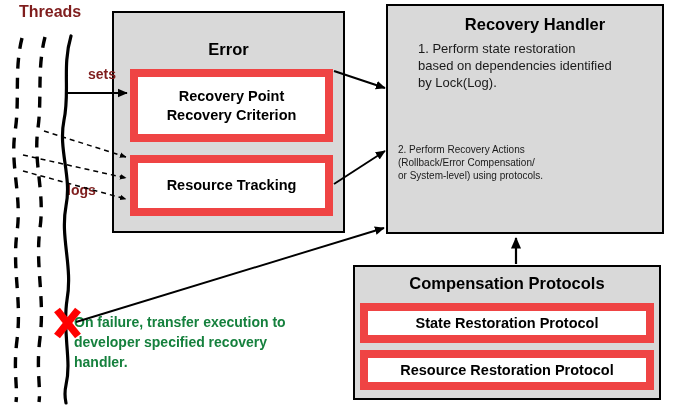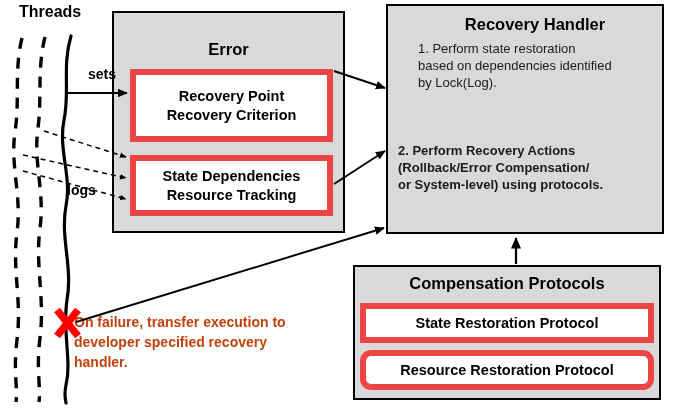--- a/index.html
+++ b/index.html
@@ -25,30 +25,30 @@
   }
   .box {
     position: absolute;
     box-sizing: border-box;
     border: 2px solid #000000;
     background: #d9d9d9;
   }
   .inner-box {
     position: absolute;
     box-sizing: border-box;
-    border: 6px solid #ef4444;
+    border: 8px solid #ef4444;
     background: #ffffff;
     display: flex;
     flex-direction: column;
     align-items: center;
     justify-content: center;
   }
   .lbl {
     position: absolute;
-    color: #000000;
+    color: #7f1d1d;
     white-space: pre;
   }
   .box-title {
     position: absolute;
     left: 0;
     right: 0;
     text-align: center;
     font-weight: bold;
     color: #000000;
     line-height: 1.18;
@@ -71,21 +71,21 @@
     font-size: 14px;
   }
   .thread-label {
     font-weight: bold;
     font-size: 16px;
   }
   .failure-note {
     position: absolute;
     font-weight: bold;
     font-size: 14px;
-    color: #c2410c;
+    color: #15803d;
     line-height: 1.42;
     white-space: pre-line;
   }
 </style>
 </head>
 <body>
 
 <div id="canvas">
 
   <div class="lbl thread-label" style="left:19px; top:3px;">Threads</div>
@@ -93,43 +93,42 @@
   <div class="box" style="left:112px; top:11px; width:233px; height:222px;">
     <div class="box-title" style="top:27px; font-size:16.5px;">Error</div>
   </div>
 
   <div class="inner-box" style="left:130px; top:69px; width:203px; height:73px;">
     <div class="inner-line">Recovery Point</div>
     <div class="inner-line">Recovery Criterion</div>
   </div>
 
   <div class="inner-box" style="left:130px; top:155px; width:203px; height:61px;">
-    <div class="inner-line">State Dependencies</div>
     <div class="inner-line">Resource Tracking</div>
   </div>
 
   <div class="box" style="left:386px; top:4px; width:278px; height:230px;">
     <div class="box-title" style="top:9px; font-size:16.5px;margin-left:20px;">Recovery Handler</div>
   </div>
   <div class="body-text" style="left:418px; top:41px; width:264px; font-size:13px;">1. Perform state restoration
 based on dependencies identified
 by Lock(Log).</div>
-  <div class="body-text" style="left:398px; top:143px; width:264px; font-size:13px;font-weight:bold;"> 2. Perform Recovery Actions
+  <div class="body-text" style="left:398px; top:143px; width:264px; font-size:10px;"> 2. Perform Recovery Actions
 (Rollback/Error Compensation/
 or System-level) using protocols.</div>
 
   <div class="box" style="left:353px; top:265px; width:308px; height:135px;">
     <div class="box-title" style="top:7px; font-size:16.5px;">Compensation Protocols</div>
   </div>
 
   <div class="inner-box" style="left:360px; top:303px; width:294px; height:40px;">
     <div class="inner-line">State Restoration Protocol</div>
   </div>
 
-  <div class="inner-box" style="left:360px; top:350px; width:294px; height:40px;border-radius:11px;">
+  <div class="inner-box" style="left:360px; top:350px; width:294px; height:40px;">
     <div class="inner-line">Resource Restoration Protocol</div>
   </div>
 
   <div class="lbl side-label" style="left:72px; top:66px;margin-left:16px;">sets</div>
   <div class="lbl side-label" style="left:67px; top:182px;">logs</div>
 
   <div class="failure-note" style="left:74px; top:313px; width:250px;">On failure, transfer execution to
 developer specified recovery
 handler.</div>
 

